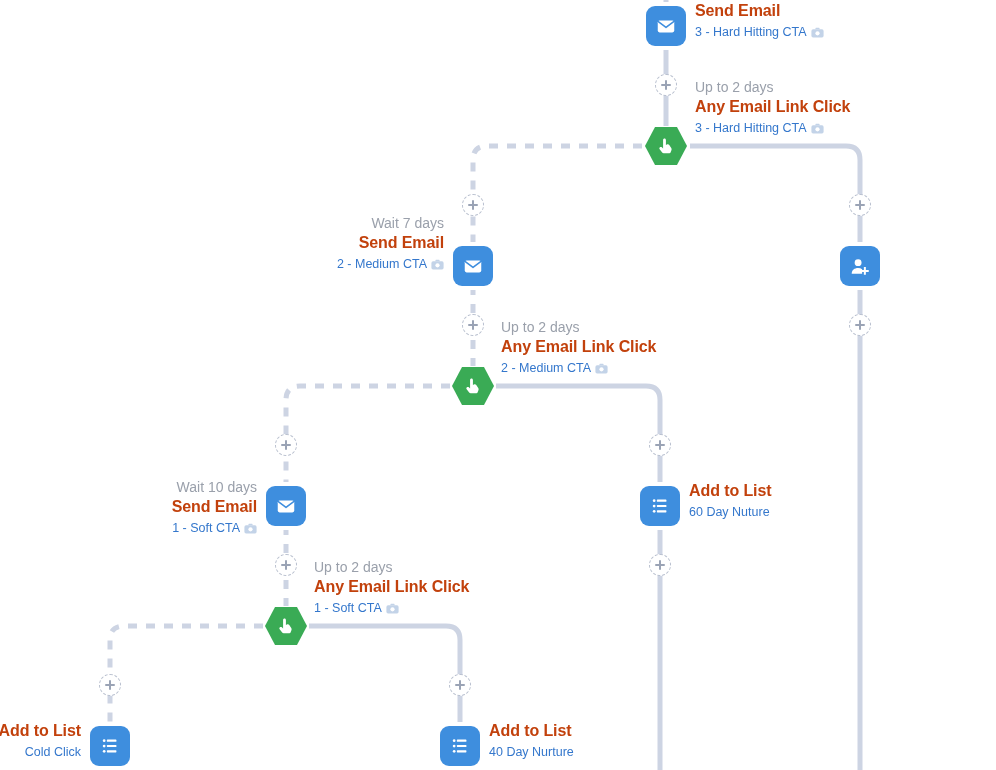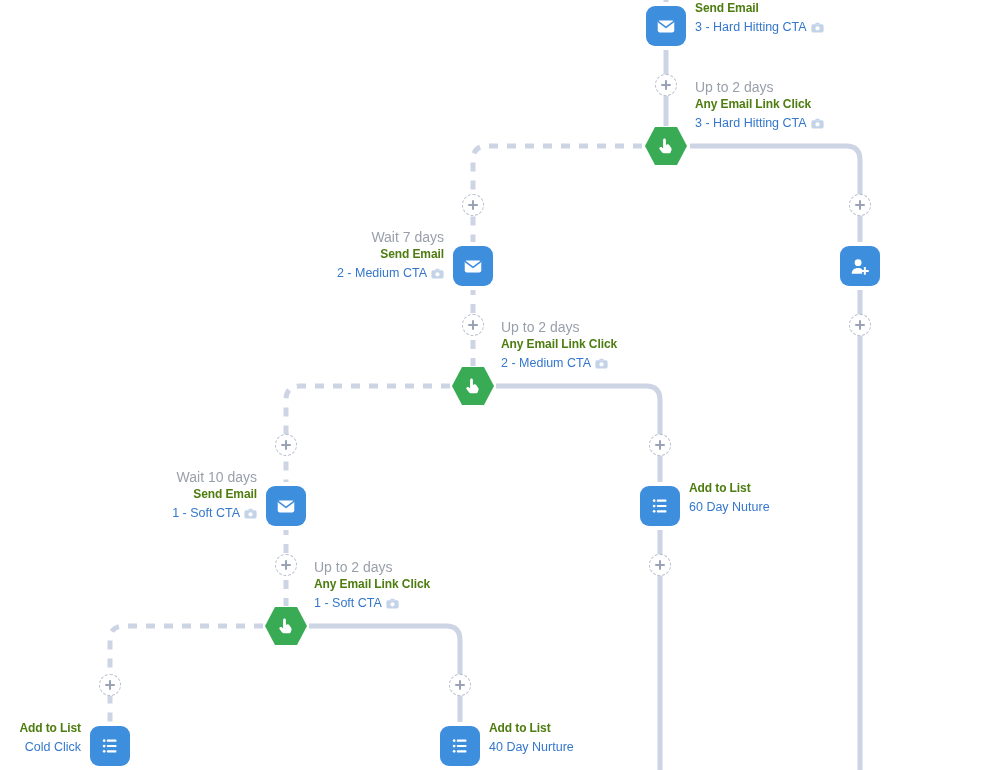--- a/index.html
+++ b/index.html
@@ -89,22 +89,22 @@
     white-space: nowrap;
   }
   .label.right { text-align: left; }
   .label.left  { text-align: right; }
   .lbl-wait {
     color: #9aa0ab;
     font-size: 14px;
     font-weight: 400;
   }
   .lbl-title {
-    color: #4d7c0f;
-    font-size: 12px;
+    color: #c2410c;
+    font-size: 16px;
     font-weight: 700;
     letter-spacing: -0.1px;
   }
   .lbl-sub {
     color: #3477cc;
     font-size: 12.5px;
     font-weight: 400;
     display: inline-block;
     text-align: right;
   }
@@ -196,21 +196,21 @@
   <div class="plus" style="left:462px; top:194px;"></div>
 
   <div class="node-icon" style="left:453px; top:246px;">
     <span>
       <svg width="22" height="22" viewBox="0 0 24 24">
         <rect x="3" y="6" width="18" height="13" rx="2" fill="#ffffff"></rect>
         <path d="M3.6 7.2 L12 13.6 L20.4 7.2" fill="none" stroke="#3e8ede" stroke-width="1.7" stroke-linecap="round" stroke-linejoin="round"></path>
       </svg>
     </span>
   </div>
-  <div class="label left" style="right:552px; top:229px;">
+  <div class="label left" style="right:552px; top:215px;">
     <div class="lbl-wait">Wait 7 days</div>
     <div class="lbl-title">Send Email</div>
     <div><span class="lbl-sub">2 - Medium CTA</span><span class="cam"><svg width="13" height="11" viewBox="0 0 16 13">
             <rect x="0.5" y="2.5" width="15" height="10" rx="2" fill="#c3d3e8"></rect>
             <path d="M5 2.5 L6 0.8 L10 0.8 L11 2.5 Z" fill="#c3d3e8"></path>
             <circle cx="8" cy="7.5" r="2.6" fill="#ffffff"></circle>
           </svg></span></div>
   </div>
 
   <div class="plus" style="left:462px; top:314px;"></div>
@@ -257,21 +257,21 @@
   <div class="plus" style="left:275px; top:434px;"></div>
 
   <div class="node-icon" style="left:266px; top:486px;">
     <span>
       <svg width="22" height="22" viewBox="0 0 24 24">
         <rect x="3" y="6" width="18" height="13" rx="2" fill="#ffffff"></rect>
         <path d="M3.6 7.2 L12 13.6 L20.4 7.2" fill="none" stroke="#3e8ede" stroke-width="1.7" stroke-linecap="round" stroke-linejoin="round"></path>
       </svg>
     </span>
   </div>
-  <div class="label left" style="right:739px; top:469px;">
+  <div class="label left" style="right:739px; top:479px;">
     <div class="lbl-wait">Wait 10 days</div>
     <div class="lbl-title">Send Email</div>
     <div><span class="lbl-sub">1 - Soft CTA</span><span class="cam"><svg width="13" height="11" viewBox="0 0 16 13">
             <rect x="0.5" y="2.5" width="15" height="10" rx="2" fill="#c3d3e8"></rect>
             <path d="M5 2.5 L6 0.8 L10 0.8 L11 2.5 Z" fill="#c3d3e8"></path>
             <circle cx="8" cy="7.5" r="2.6" fill="#ffffff"></circle>
           </svg></span></div>
   </div>
 
   <div class="plus" style="left:275px; top:554px;"></div>

